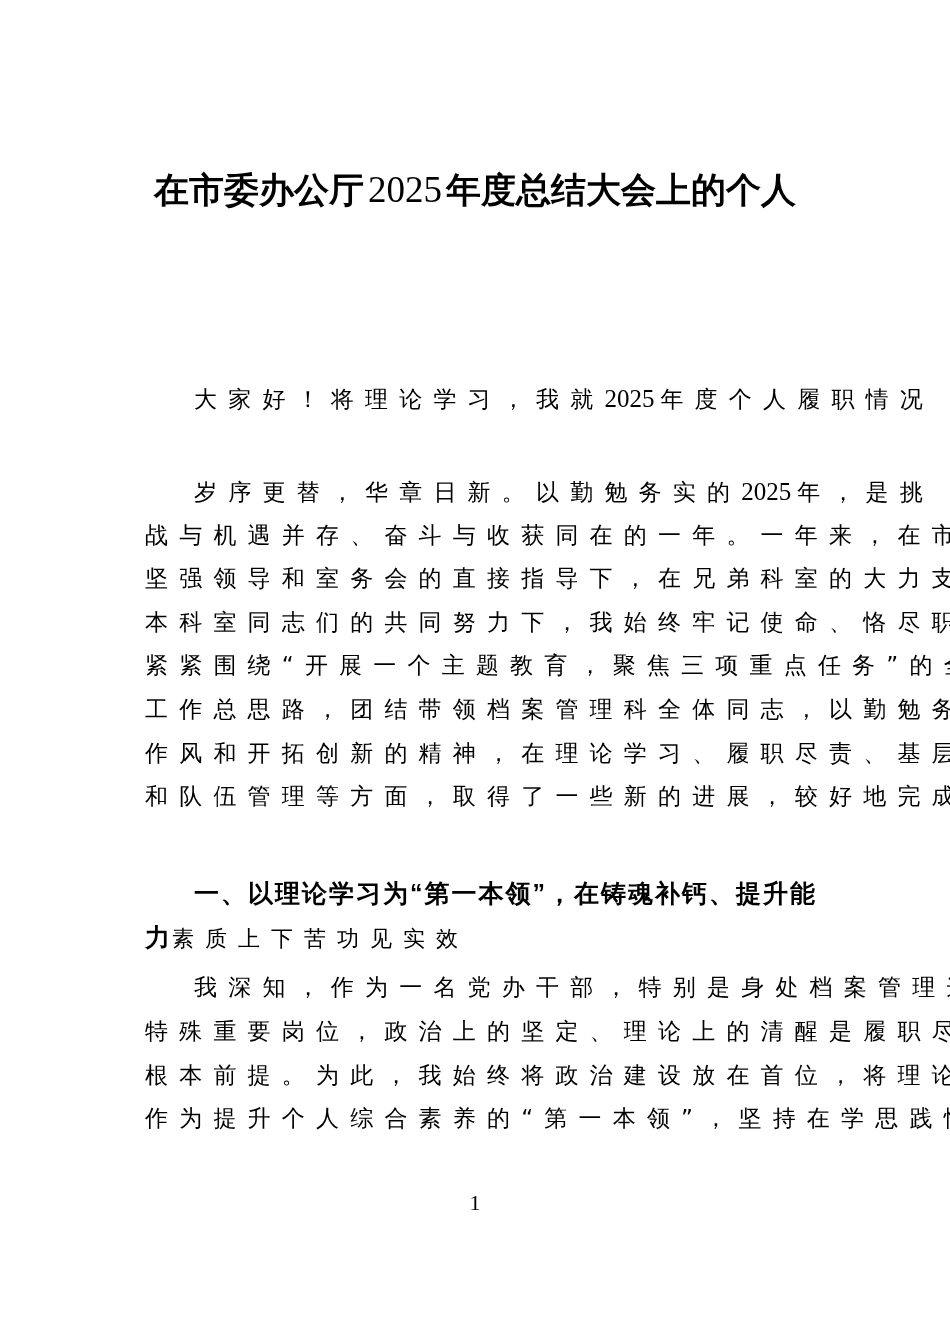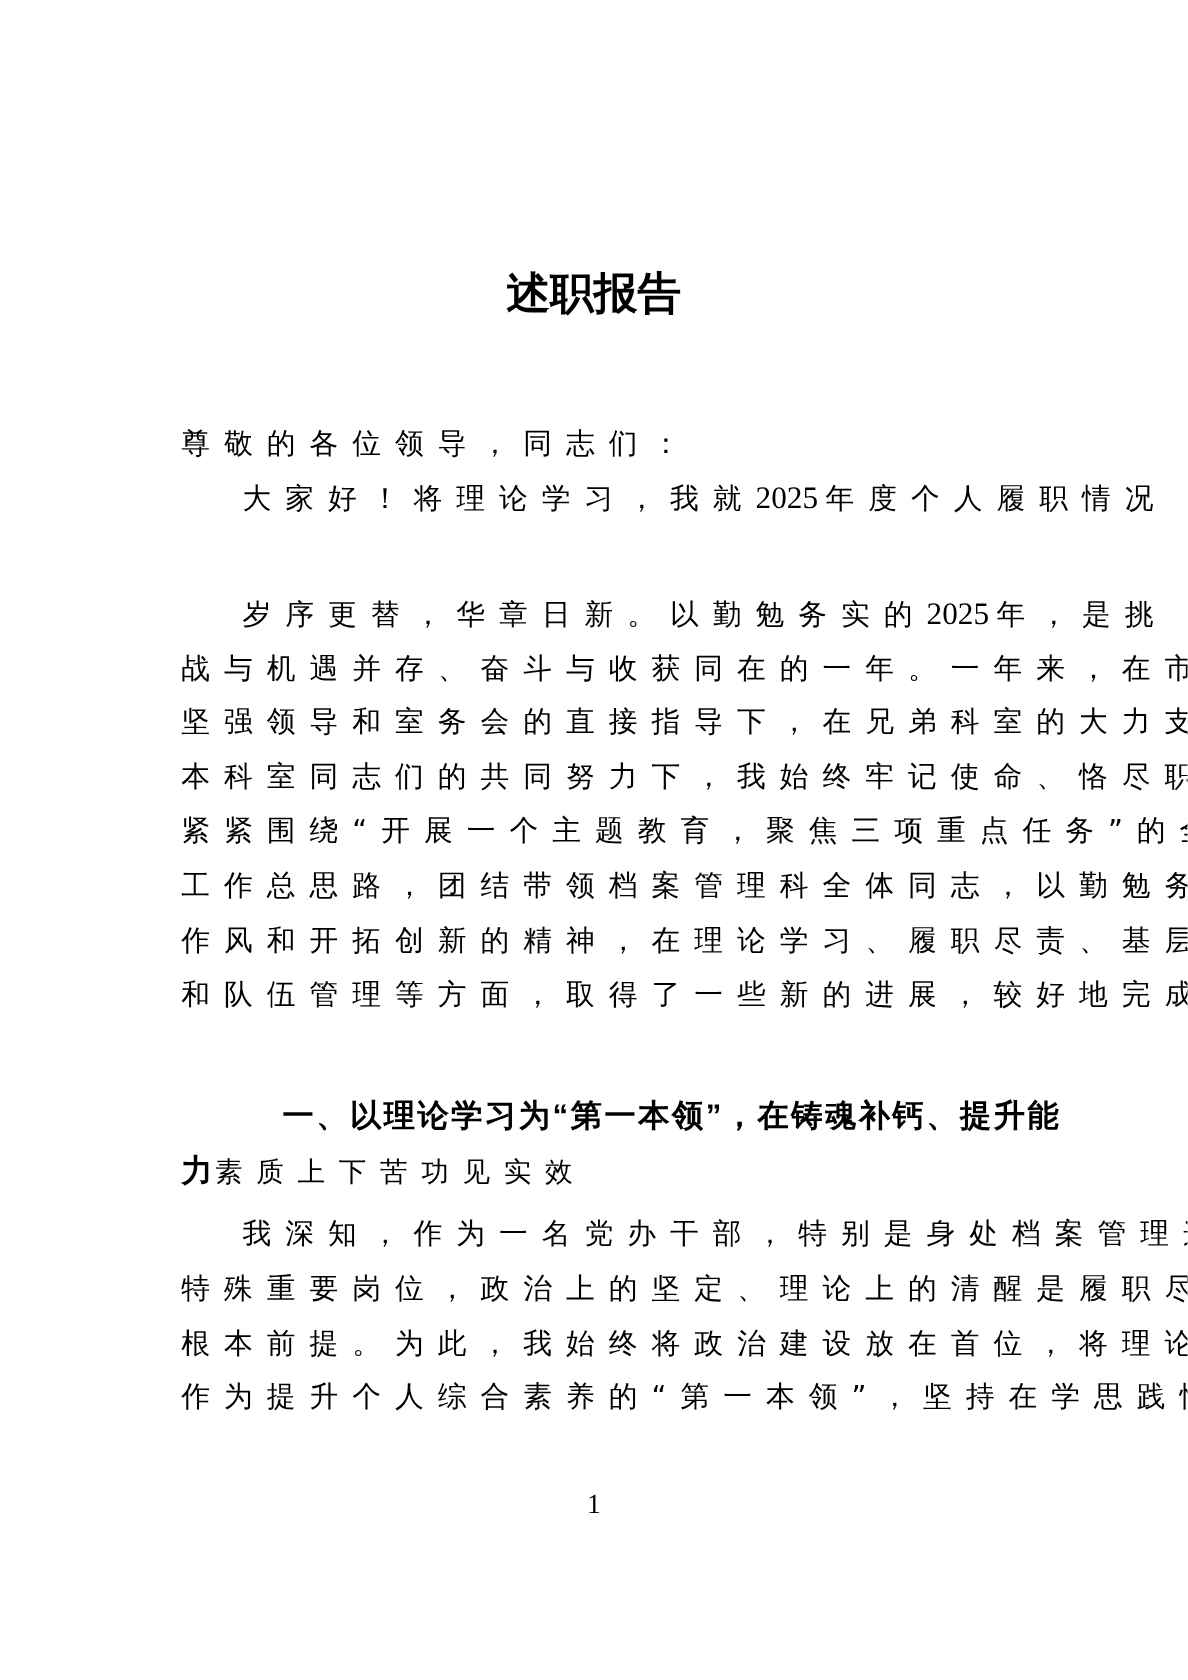--- a/index.html
+++ b/index.html
@@ -92,42 +92,41 @@
       font-family: "Liberation Serif", serif;
       font-size: 22px;
       line-height: 26px;
     }
   </style>
 </head>
 <body>
 
 <div class="page">
 
-  <div class="title-line" style="top:215px;">
-    <span>述职报告</span>
+  <div class="title-line" style="top:170px;">
+    <span>在市委办公厅</span><span class="num">2025</span><span>年度总结大会上的个人</span>
   </div>
 
-  <div class="line last" style="top:340px;">尊敬的各位领导，同志们：</div>
 
   <div class="line indent" style="top:384px;">
     <span>大家好！将理论学习，我就</span><span class="num">2025</span><span>年度个人履职情况</span>
   </div>
 
   <div class="line indent" style="top:477px;">
     <span>岁序更替，华章日新。以勤勉务实的</span><span class="num">2025</span><span>年，是挑</span>
   </div>
   <div class="line" style="top:520px;">战与机遇并存、奋斗与收获同在的一年。一年来，在市委的</div>
   <div class="line" style="top:563px;">坚强领导和室务会的直接指导下，在兄弟科室的大力支持和</div>
   <div class="line" style="top:607px;">本科室同志们的共同努力下，我始终牢记使命、恪尽职守，</div>
   <div class="line" style="top:650px;">紧紧围绕“开展一个主题教育，聚焦三项重点任务”的全年</div>
   <div class="line" style="top:694px;">工作总思路，团结带领档案管理科全体同志，以勤勉务实的</div>
   <div class="line" style="top:738px;">作风和开拓创新的精神，在理论学习、履职尽责、基层建设</div>
   <div class="line" style="top:781px;">和队伍管理等方面，取得了一些新的进展，较好地完成了年</div>
 
-  <div class="line indent heading-line" style="top:878px;margin-left:32px;">
+  <div class="line indent heading-line" style="top:878px;">
     <span class="bold">一、以理论学习为“第一本领”，在铸魂补钙、提升能</span>
   </div>
   <div class="line last heading-line" style="top:922px;">
     <span class="bold">力</span><span class="plain">素质上下苦功见实效</span>
   </div>
 
   <div class="line indent" style="top:972px;">我深知，作为一名党办干部，特别是身处档案管理这一</div>
   <div class="line" style="top:1016px;">特殊重要岗位，政治上的坚定、理论上的清醒是履职尽责的</div>
   <div class="line" style="top:1060px;">根本前提。为此，我始终将政治建设放在首位，将理论学习</div>
   <div class="line" style="top:1103px;">作为提升个人综合素养的“第一本领”，坚持在学思践悟中</div>

